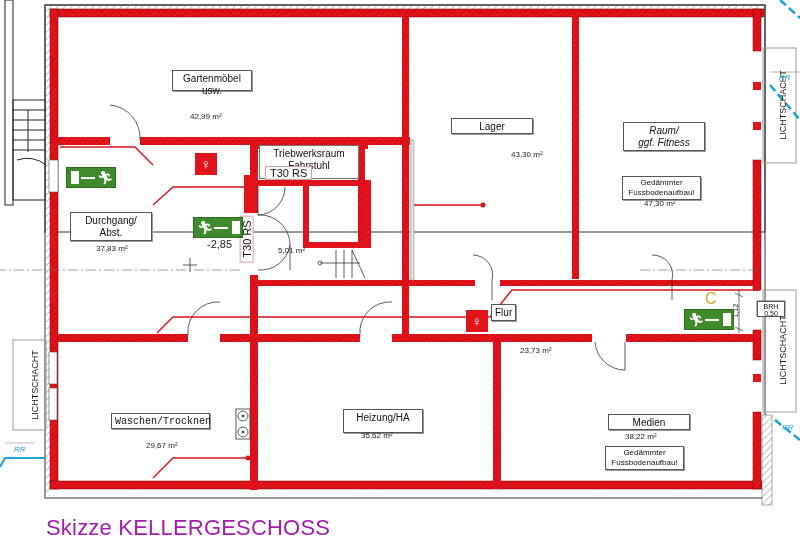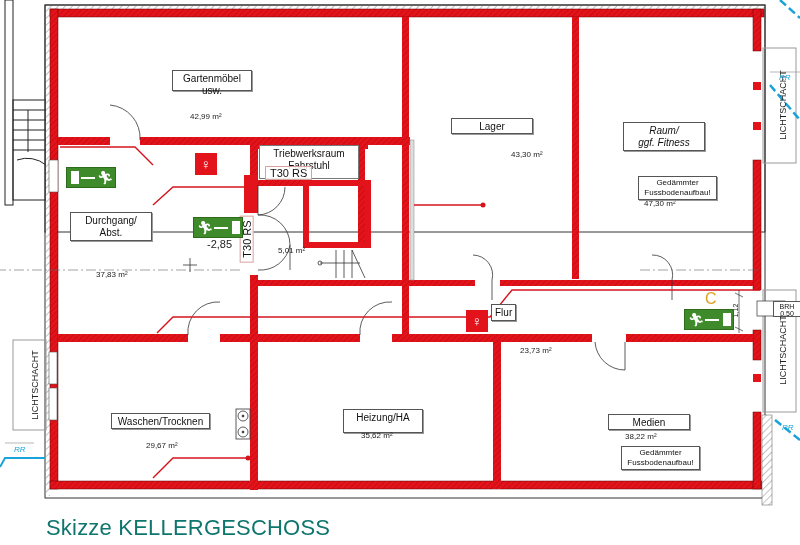--- a/index.html
+++ b/index.html
@@ -1,28 +1,28 @@
 <!DOCTYPE html>
 <html><head>
 <meta charset="utf-8">
 <style>
   html, body { margin:0; padding:0; background:#ffffff; }
   body { width:800px; height:545px; position:relative; overflow:hidden; font-family:"Liberation Sans", sans-serif; }
   #plan { position:absolute; left:0; top:0; width:800px; height:545px; }
   .lbl { position:absolute; border:1px solid #555; background:#fff; color:#111; text-align:center; font-size:10px; line-height:12px; padding:2px 3px; box-sizing:border-box; box-shadow:1px 1px 0 #999; }
   .area { position:absolute; font-size:8px; color:#222; white-space:nowrap;text-align:center; }
-  .title { position:absolute; left:46px; top:515px; font-size:22px; color:#0f766e; letter-spacing:0.2px; }
+  .title { position:absolute; left:46px; top:515px; font-size:22px; color:#a21caf; letter-spacing:0.2px; }
   .vtext { position:absolute; font-size:9px; color:#222; transform:rotate(-90deg); transform-origin:center; white-space:nowrap; }
   .t30 { position:absolute; font-size:11px; color:#111; border:1px solid #d9a0a0; background:rgba(255,255,255,0.85); white-space:nowrap; }
   .exit { position:absolute; width:50px; height:21px; background:#3f8a2a; border:1px solid #2d6a1c; box-sizing:border-box; }
   .exit .box { position:absolute; top:3px; width:8px; height:13px; background:#fff; }
   .exit .bar { position:absolute; top:9px; height:2px; background:#fff; }
   .exit .run { position:absolute; top:1px; color:#fff; font-size:13px; line-height:17px; }
   .ext { position:absolute; width:22px; height:22px; background:#e3131b; color:#fff; font-size:14px; text-align:center; line-height:22px; font-weight:bold; }
-  .small { font-size:8px;margin-left:16px; }
+  .small { font-size:8px; }
 </style>
 </head>
 <body>
 
 <svg id="plan" viewBox="0 0 800 545" xmlns="http://www.w3.org/2000/svg">
   <defs>
     <pattern id="hatch" width="4" height="4" patternUnits="userSpaceOnUse" patternTransform="rotate(45)">
       <rect width="4" height="4" fill="#e3131b"></rect>
       <line x1="0" y1="0" x2="0" y2="4" stroke="#a00000" stroke-width="0.7"></line>
     </pattern>
@@ -166,34 +166,34 @@
 <div class="area" style="left:644px;top:171px;margin-top:28px;">47,30 m²</div>
 <div class="lbl small" style="left:622px;top:176px;width:79px;height:24px;line-height:10px;padding:1px;">
   <div>Gedämmter</div>
   <div>Fussbodenaufbau!</div>
 </div>
 
 <div class="lbl" style="left:70px;top:212px;width:82px;height:29px;">
   <div>Durchgang/</div>
   <div>Abst.</div>
 </div>
-<div class="area" style="left:96px;top:244px;margin-top:26px;">37,83 m²</div>
+<div class="area" style="left:96px;top:244px;">37,83 m²</div>
 
 <div class="lbl" style="left:259px;top:145px;width:100px;height:34px;box-shadow:none;border-color:#777;">
   <div>Triebwerksraum</div>
   <div>Fahrstuhl</div>
 </div>
 <div class="area" style="left:278px;top:246px;">5,01 m²</div>
 
 <div class="lbl" style="left:491px;top:304px;width:25px;height:17px;">
   <div>Flur</div>
 </div>
 <div class="area" style="left:520px;top:310px;margin-top:36px;">23,73 m²</div>
 
-<div class="lbl" style="left:111px;top:413px;width:99px;height:16px;">
+<div class="lbl" style="left:111px;top:413px;width:99px;height:16px;font-family:Liberation Mono, monospace;">
   <div>Waschen/Trocknen</div>
 </div>
 <div class="area" style="left:113px;top:441px;padding-left:33px;">29,67 m²</div>
 
 <div class="lbl" style="left:343px;top:409px;width:80px;height:24px;">
   <div>Heizung/HA</div>
 </div>
 <div class="area" style="left:361px;top:431px;">35,62 m²</div>
 
 <div class="lbl" style="left:608px;top:414px;width:82px;height:16px;">

